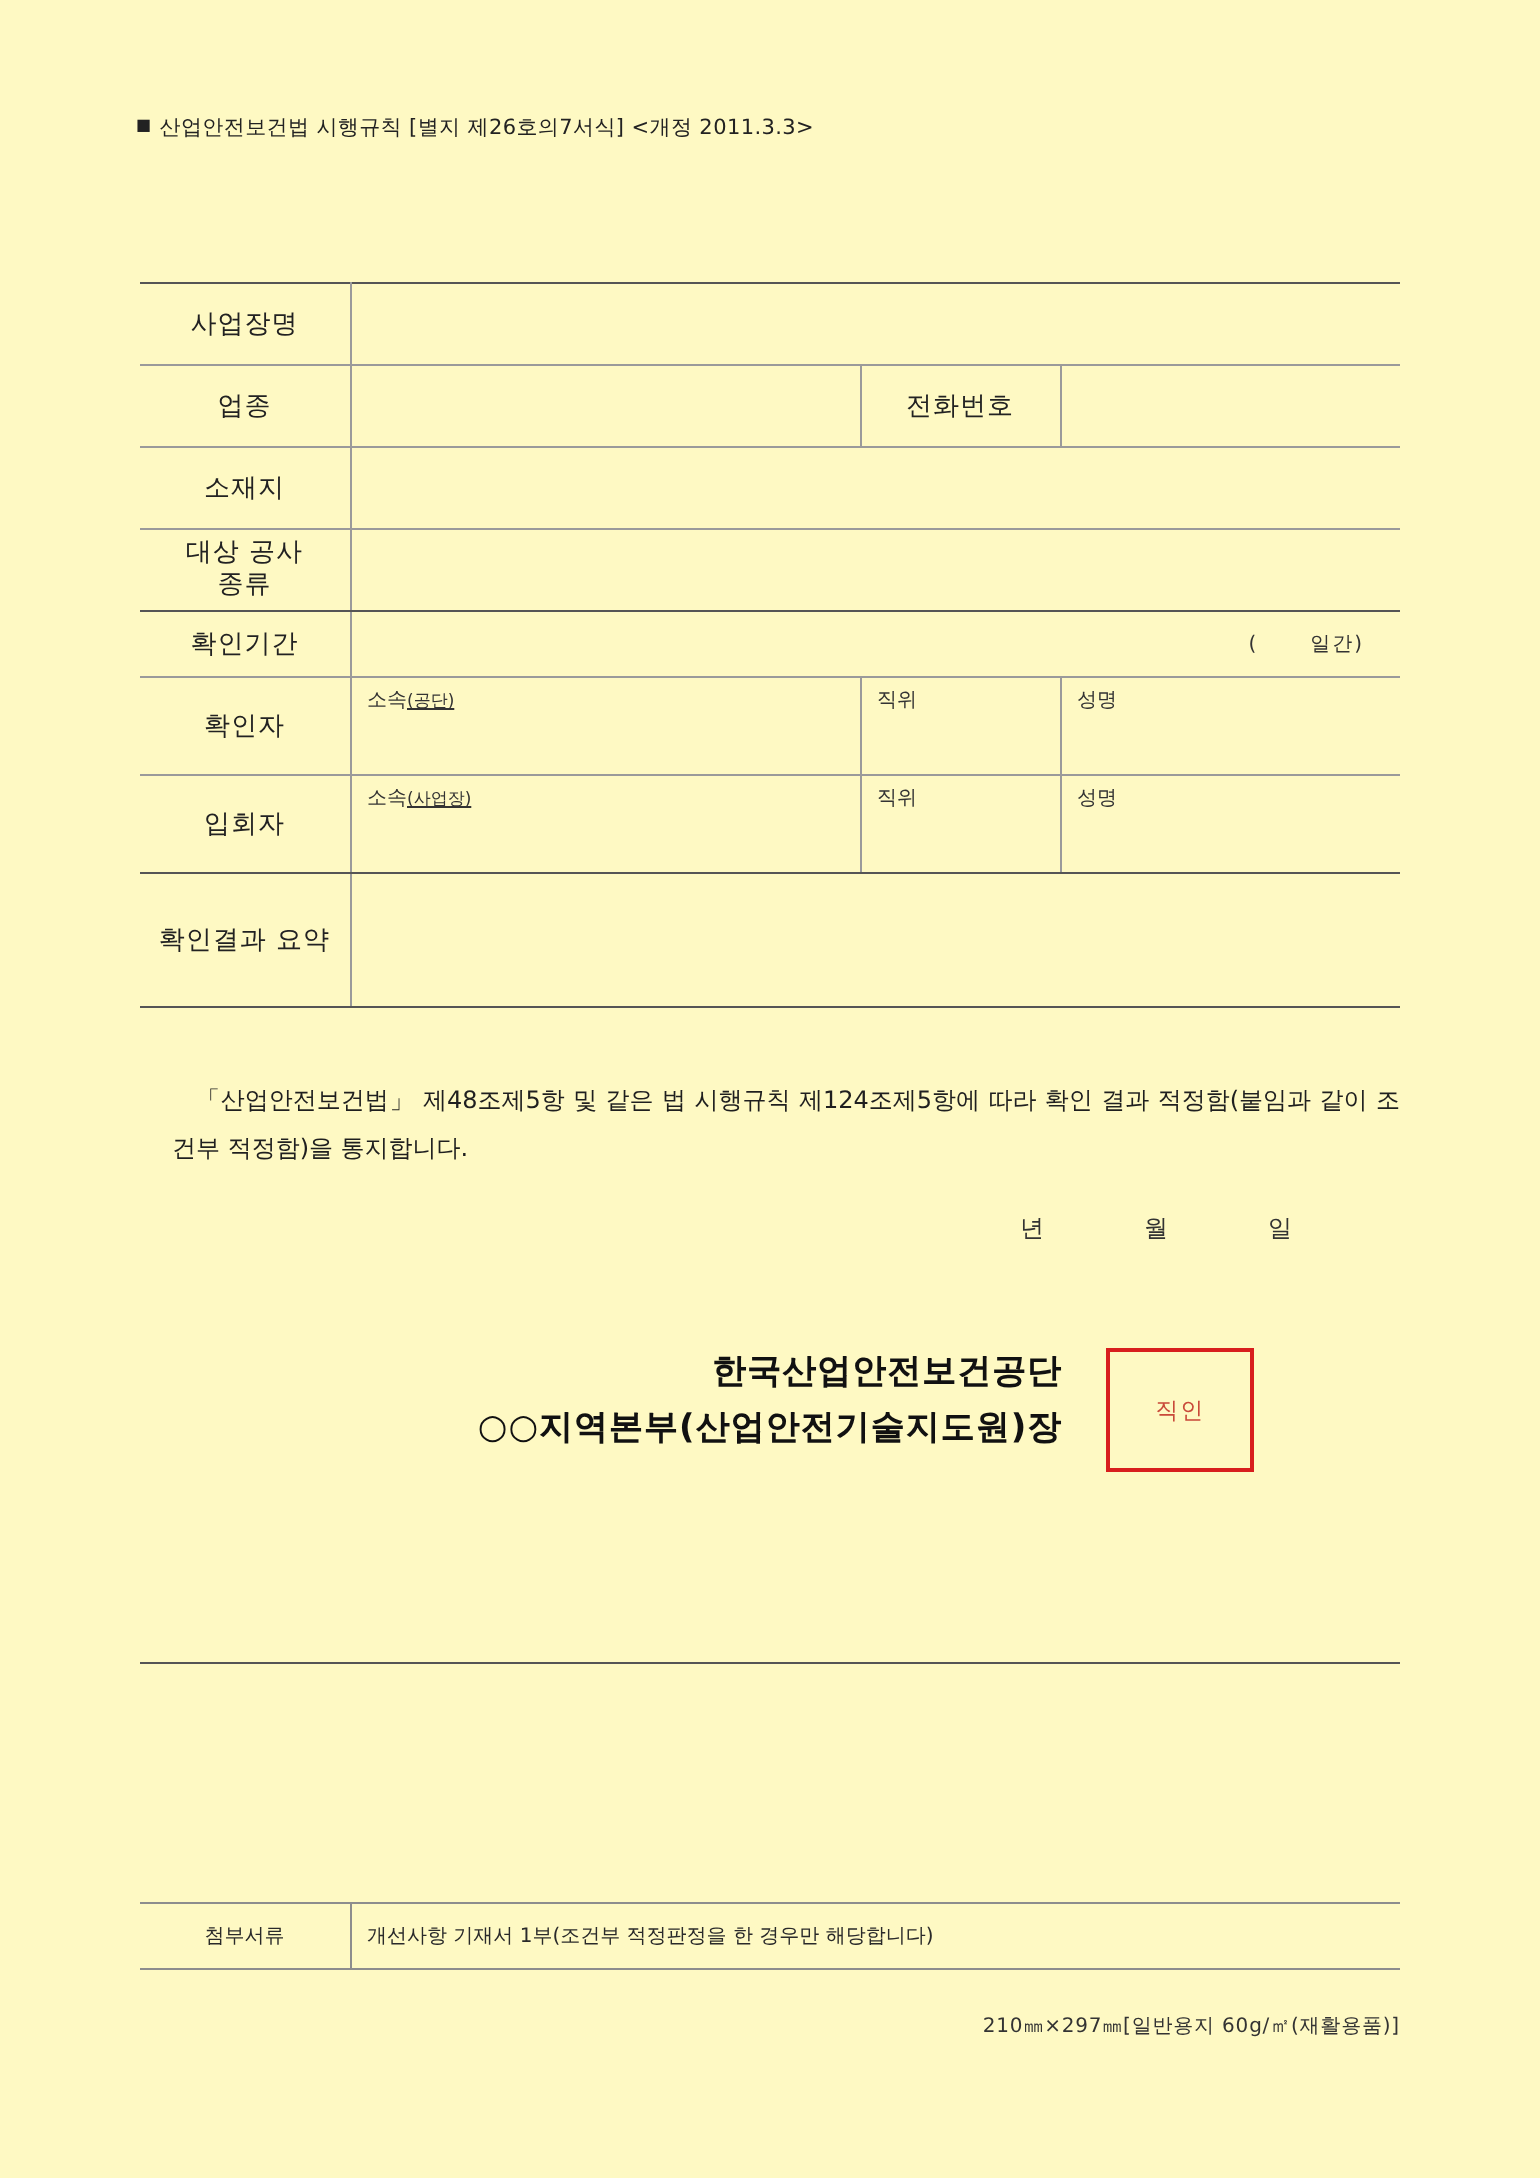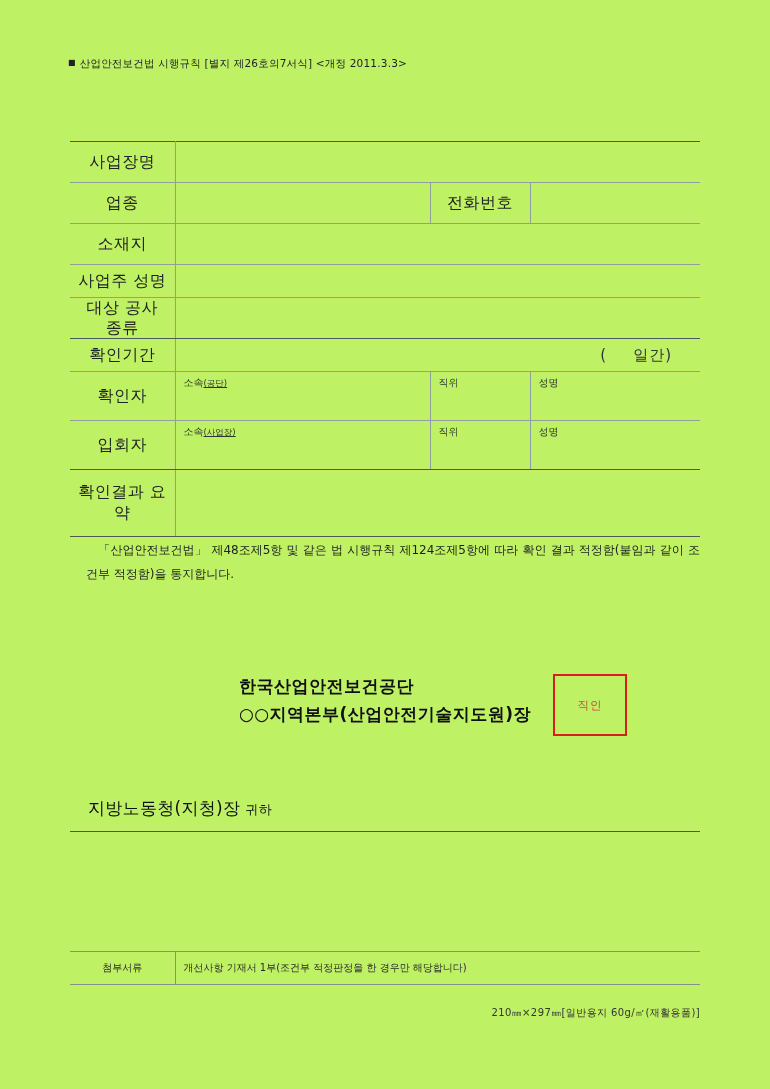--- a/index.html
+++ b/index.html
@@ -9,21 +9,21 @@
   }
   body {
     font-family: "DejaVu Sans", "Liberation Sans", sans-serif;
     color: #1a1a1a;
   }
   .page {
     position: relative;
     width: 770px;
     height: 1089px;
     margin: 0 auto;
-    background: #bef264;
+    background: #fef9c3;
     overflow: hidden;
     box-sizing: border-box;
   }
 
   
   .form-header {
     position: absolute;
     left: 68px;
     top: 57px;
     font-size: 10.5px;
@@ -63,44 +63,44 @@
     border: 1px solid #9a9a9a;
     font-size: 11.5px;
     padding: 0 8px;
     vertical-align: middle;
     color: #2a2a2a;
   }
   .main-table tr.edge-top td { border-top: 1.6px solid #555; }
   .main-table tr.edge-bot td { border-bottom: 1.6px solid #555; }
   .main-table td.lbl {
     text-align: center;
-    font-size: 16px;
+    font-size: 13px;
     color: #222;
     letter-spacing: 0.5px;
   }
   .main-table td.nb-l { border-left: none; }
   .main-table td.nb-r { border-right: none; }
   .main-table td.sub {
     font-size: 10px;
     vertical-align: top;
     padding-top: 4px;
     color: #333;
   }
   .main-table td.sub .small { font-size: 8.5px; text-decoration: underline; }
   .row-h32 td { height: 32px; }
   .row-h40 td { height: 40px; }
   .row-h44 td { height: 44px; }
   .row-h66 td { height: 66px; }
   .two-line { line-height: 1.25; }
   .period-right {
     float: right;
-    font-size: 15px;
+    font-size: 10px;
     color: #333;
     letter-spacing: 1px;
-    margin-right: 20px;
+    margin-right: 10px;
   }
   .period-right .gap { display: inline-block; width: 26px; }
 
   
   .body-text {
     position: absolute;
     left: 86px;
     top: 538px;
     width: 614px;
     font-size: 12px;
@@ -130,21 +130,21 @@
     right: 0;
     top: 672px;
     text-align: center;
   }
   .sign-inner {
     display: inline-block;
     position: relative;
   }
   .sign-lines {
     display: inline-block;
-    text-align: left;
+    text-align: right;
     font-size: 17px;
     line-height: 1.65;
     font-weight: bold;
     color: #111;
     letter-spacing: 0.5px;
   }
   .seal-box {
     position: absolute;
     left: 100%;
     top: 2px;
@@ -250,24 +250,20 @@
         <td colspan="2"></td>
         <td class="lbl">전화번호</td>
         <td class="nb-r"></td>
       </tr>
 
       <tr class="row-h36 row-h40">
         <td class="lbl nb-l">소재지</td>
         <td colspan="4" class="nb-r"></td>
       </tr>
 
-      <tr class="row-h32">
-        <td class="lbl nb-l">사업주 성명</td>
-        <td colspan="4" class="nb-r"></td>
-      </tr>
 
       <tr class="row-h40 edge-bot">
         <td class="lbl nb-l two-line">
           <div>대상 공사</div>
           <div>종류</div>
         </td>
         <td colspan="4" class="nb-r"></td>
       </tr>
 
       <tr class="row-h32">
@@ -295,36 +291,36 @@
 
       <tr class="row-h66 edge-bot">
         <td class="lbl nb-l">확인결과 요약</td>
         <td colspan="4" class="nb-r"></td>
       </tr>
     </tbody>
   </table>
 
   <div class="body-text">「산업안전보건법」 제48조제5항 및 같은 법 시행규칙 제124조제5항에 따라 확인 결과 적정함(붙임과 같이 조건부 적정함)을 통지합니다.</div>
 
+  <div class="date-line">
+    <span class="unit">년</span><span class="unit">월</span><span class="unit">일</span>
+  </div>
 
   <div class="sign-block">
     <span class="sign-inner">
       <span class="sign-lines">
         <div>한국산업안전보건공단</div>
         <div>○○지역본부(산업안전기술지도원)장</div>
       </span>
       <span class="seal-box">
         <span>직인</span>
       </span>
     </span>
   </div>
 
-  <div class="recipient">
-    <span>지방노동청(지청)장</span><span class="honor">귀하</span>
-  </div>
   <div class="rule-strong"></div>
 
   <table class="attach-table">
     <colgroup>
       <col style="width:105px">
       <col>
     </colgroup>
     <tbody>
       <tr>
         <td class="lbl">첨부서류</td>

